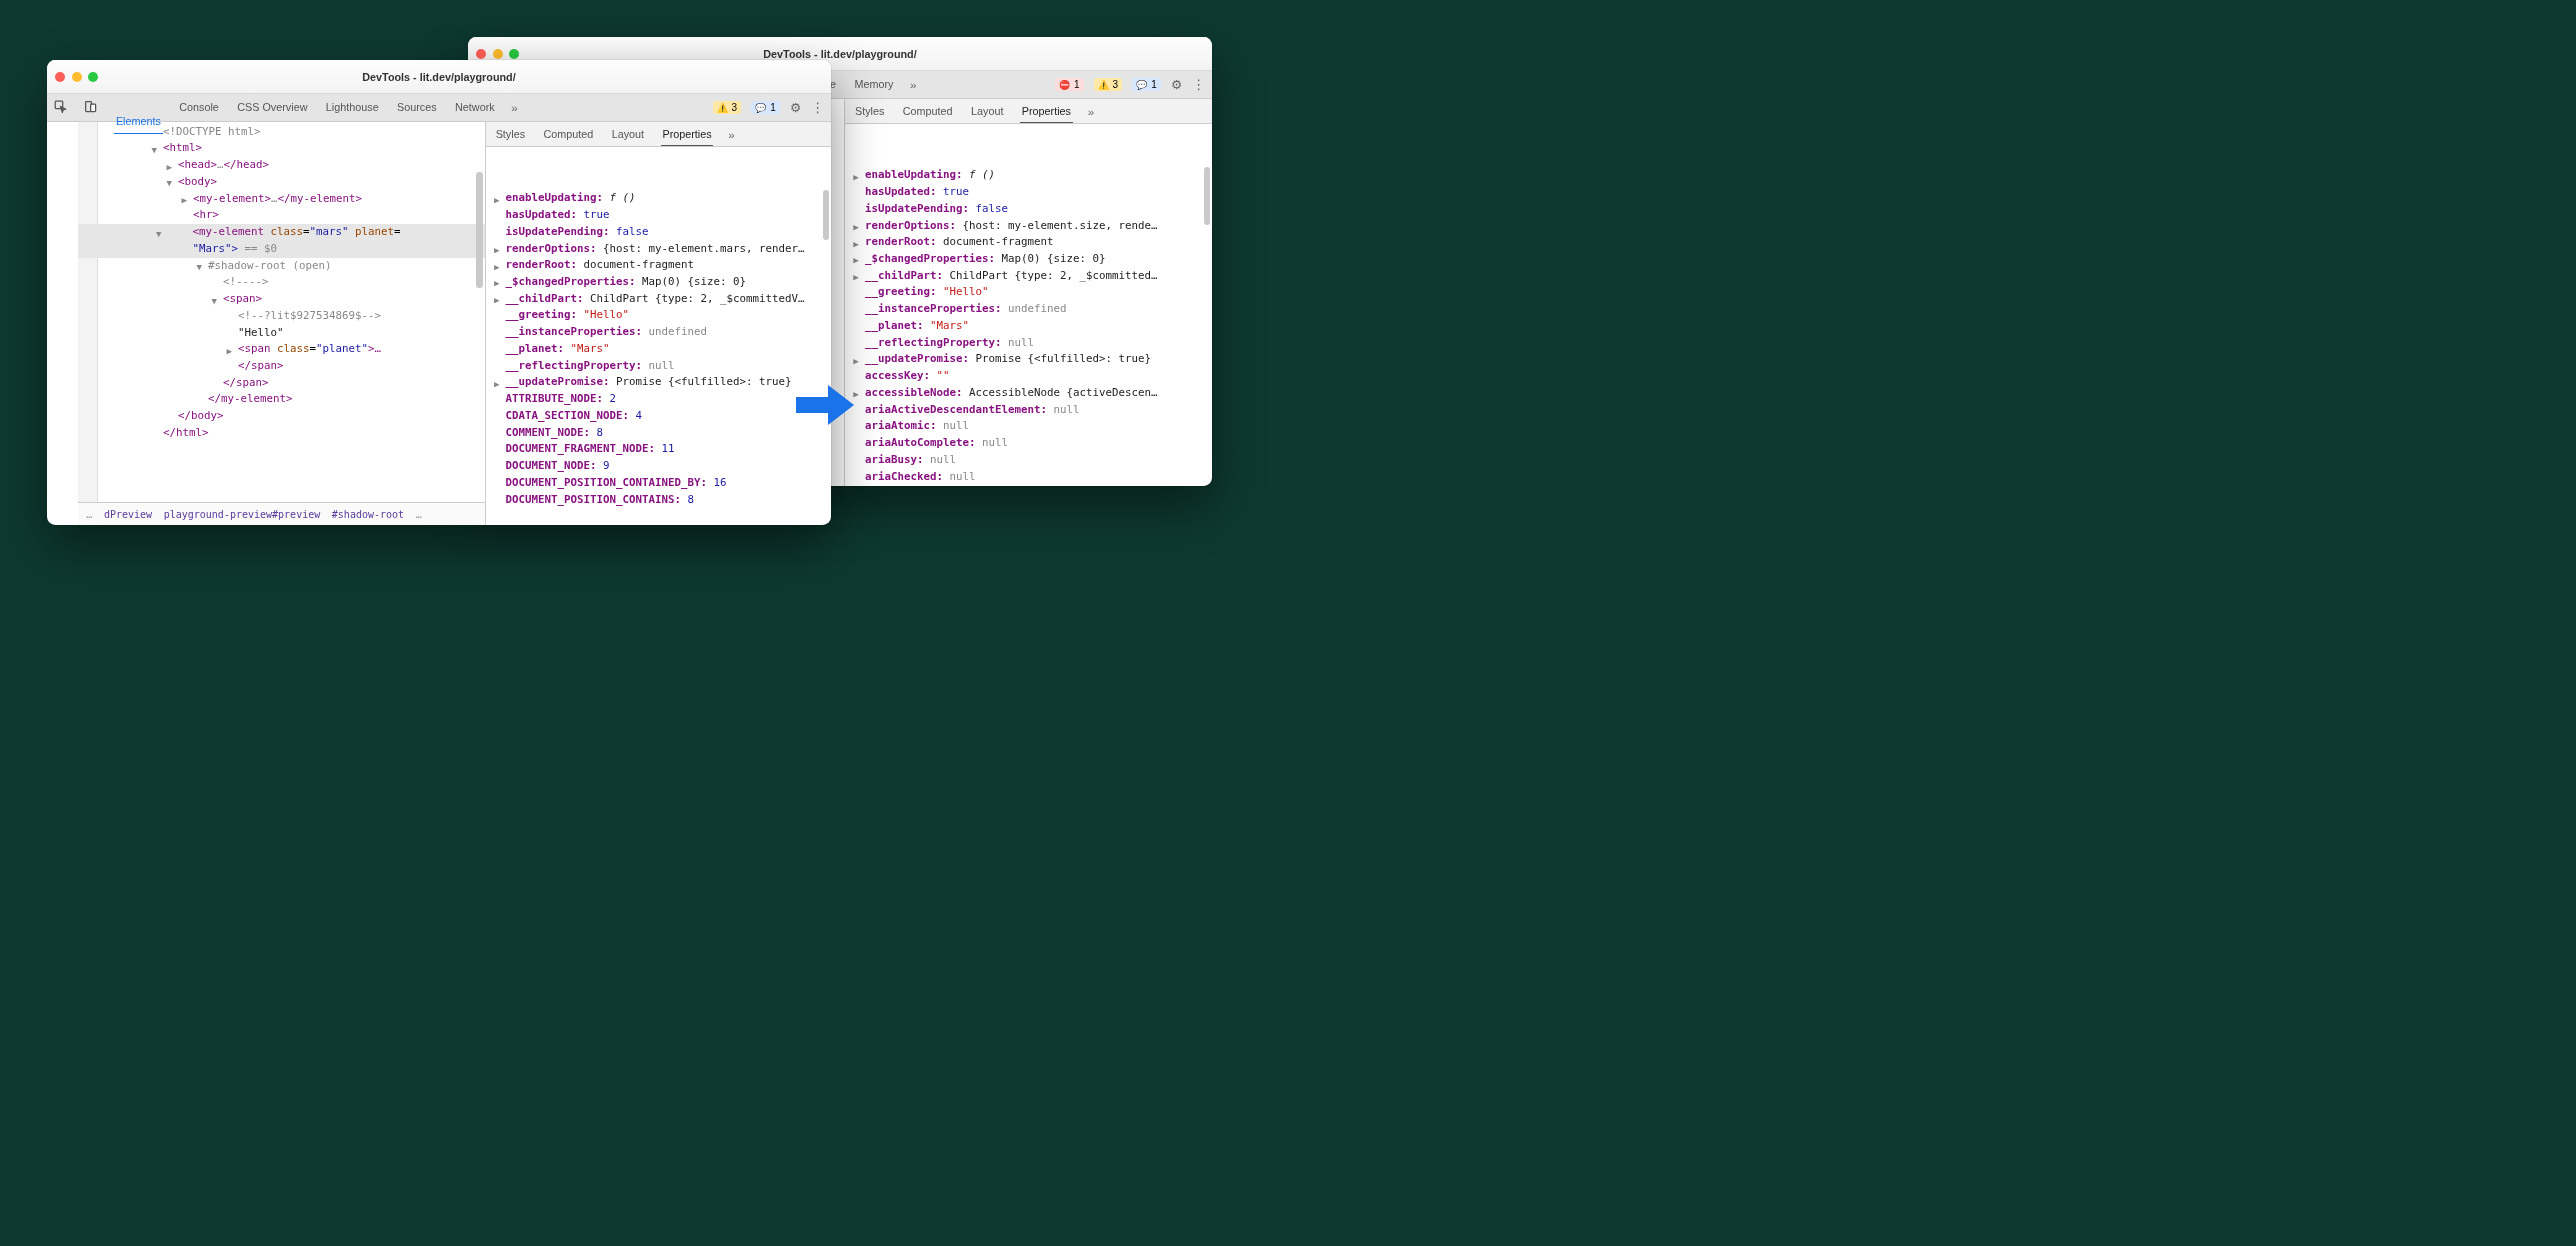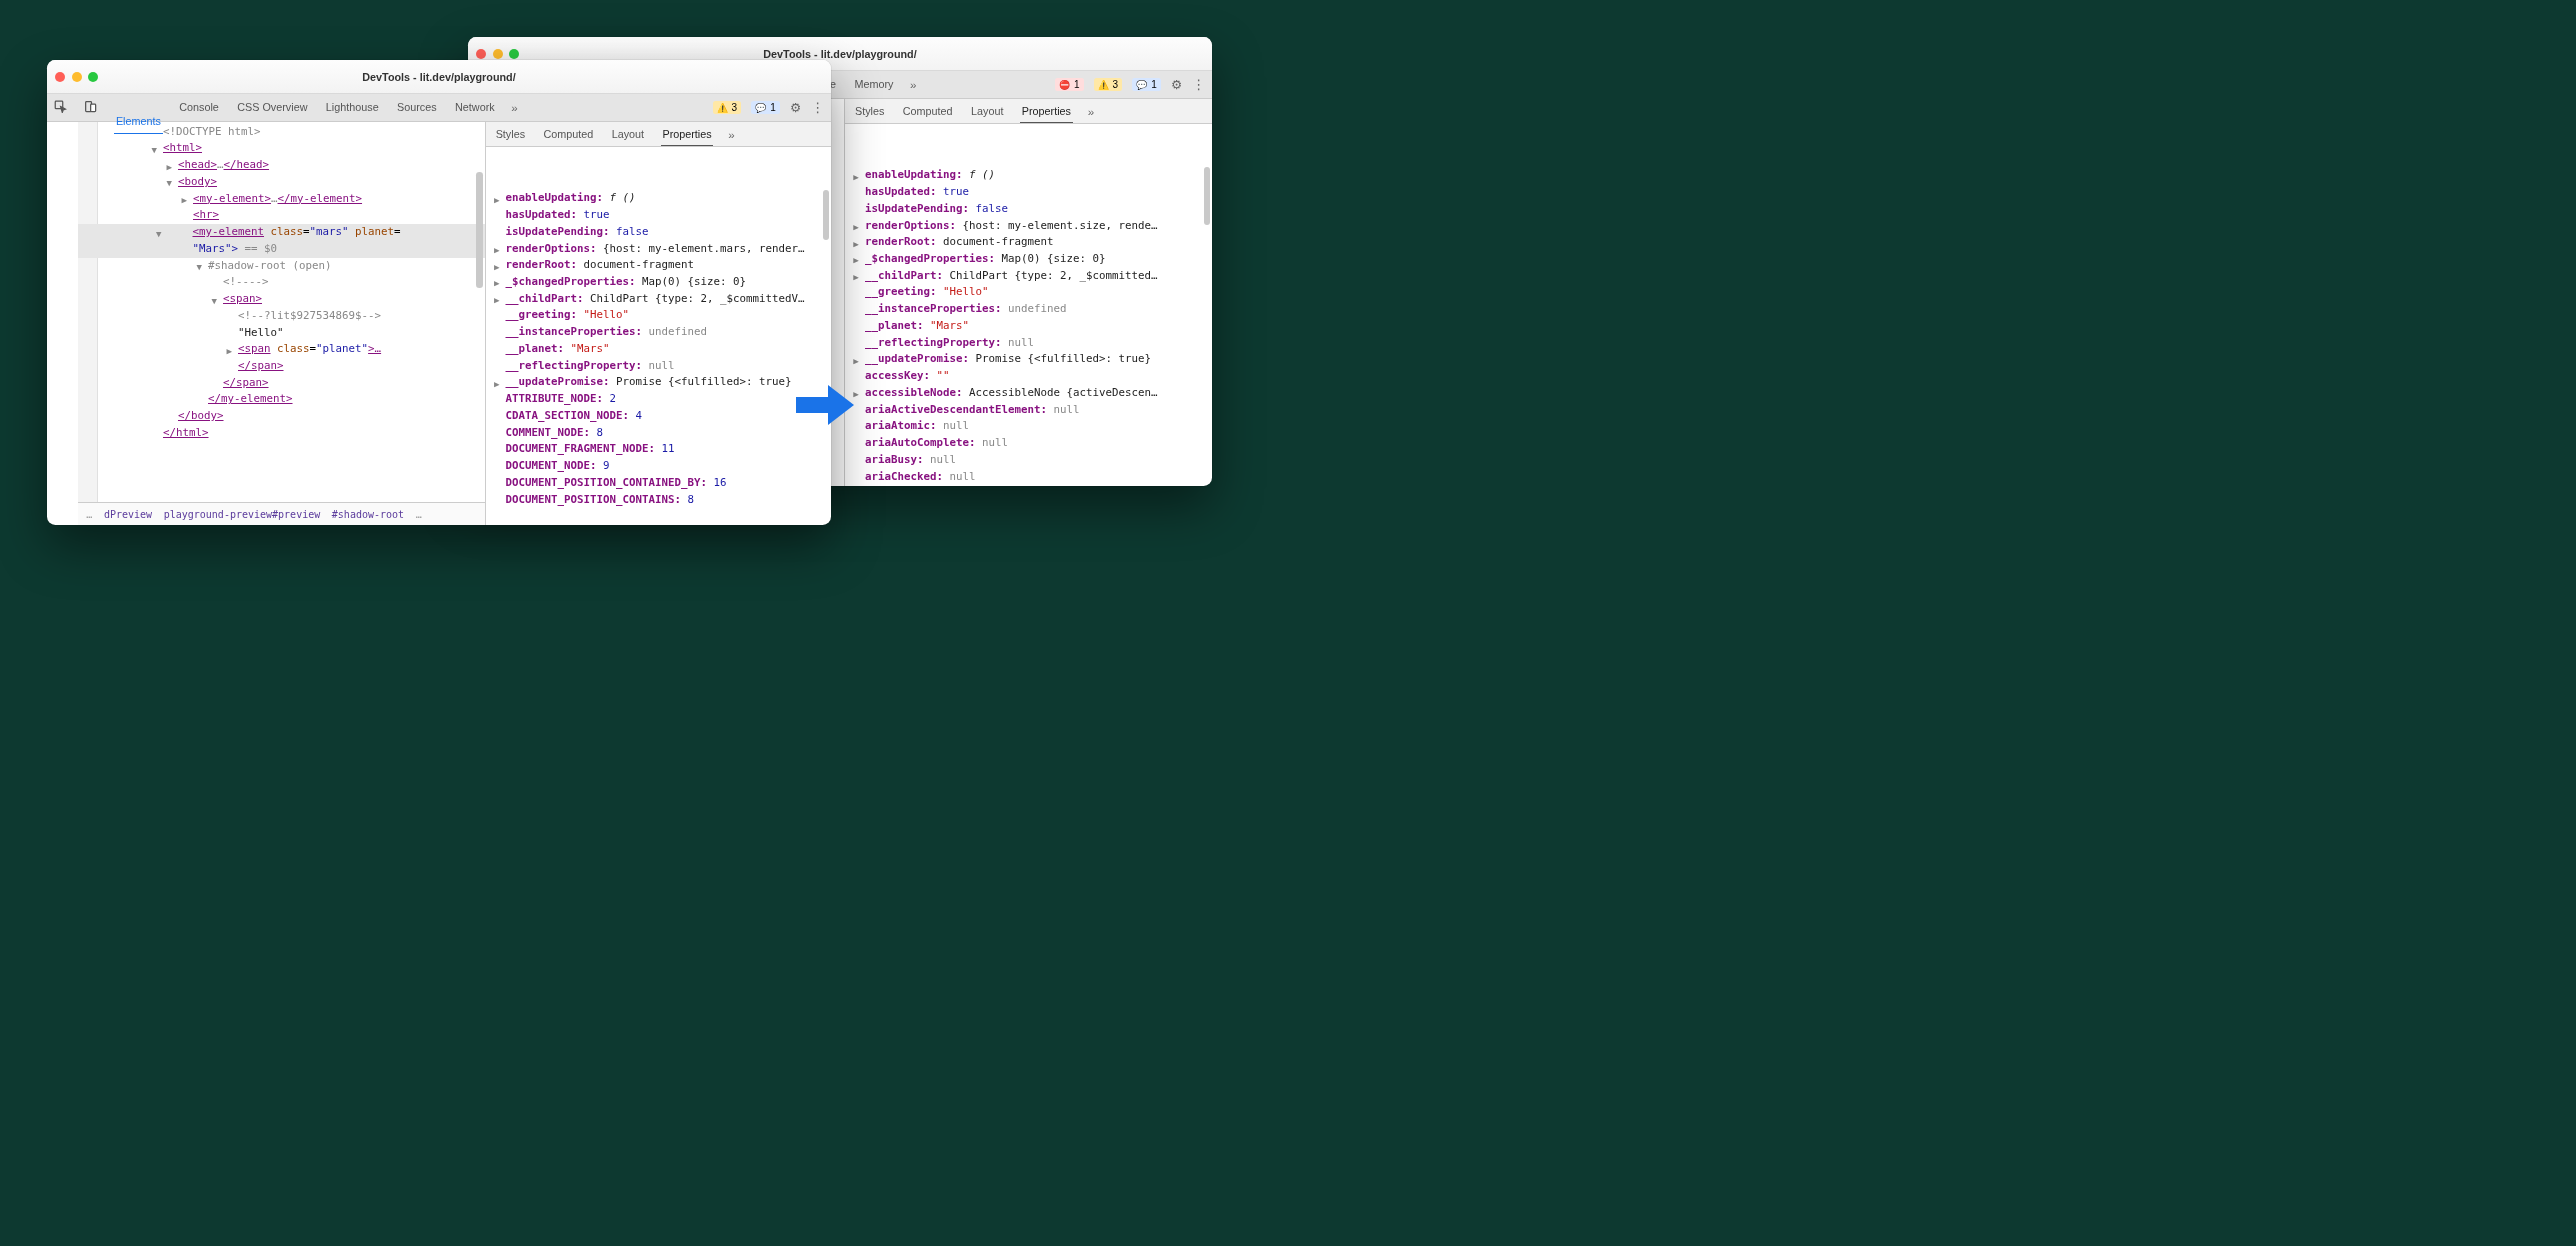--- a/index.html
+++ b/index.html
@@ -64,21 +64,21 @@
     height:25px; border-bottom:0.8px solid #ccc; background:#f2f2f2;
     display:flex; align-items:center; gap:15px; padding:0 8.3px;
   }
   .sub-tab { color:#555; cursor:pointer; padding:5px 1.7px 5px; border-bottom:1.7px solid transparent; font-size:10.8px; }
   .sub-tab.active { color:#222; border-bottom-color:#555; }
 
   .tree { padding: 1.7px 0 5px 25px; overflow:auto; flex:1; line-height:1.55; position:relative; }
   .tree .row { white-space:nowrap; padding-left: calc(var(--d,0) * 15px); position:relative; }
   .tree .row .tw { position:absolute; left: calc(var(--d,0) * 15px - 11.6px); color:#888; cursor:pointer; font-size:9.1px; top:2.5px; }
   .tree .sel { background:#e6e6e6; border-left:2.5px solid #888; margin-left:-27.4px; padding-left: calc(27.4px + var(--d,0)*15px - 2.5px); }
-  .tag { color:#881280;text-decoration:underline; }
+  .tag { color:#881280; }
   .attr { color:#994500; }
   .val { color:#1a1aa6; }
   .txt { color:#222; }
   .gray { color:#888; }
 
   .lgutter { position:absolute; left:0; top:0; bottom:0; width:20px; background:#f3f3f3; border-right:0.8px solid #e0e0e0; }
   .ellip { position:absolute; left:1.7px; color:#999; font-weight:700; letter-spacing:0.8px; }
 
   .crumbs { height:23px; border-top:0.8px solid #ccc; background:#fafafa; display:flex; align-items:center; gap:11.6px; padding:0 8.3px; font-family:"SF Mono",Menlo,monospace; font-size:10px; color:#5b3b9c; }
   .crumbs .dots{ color:#999; }

